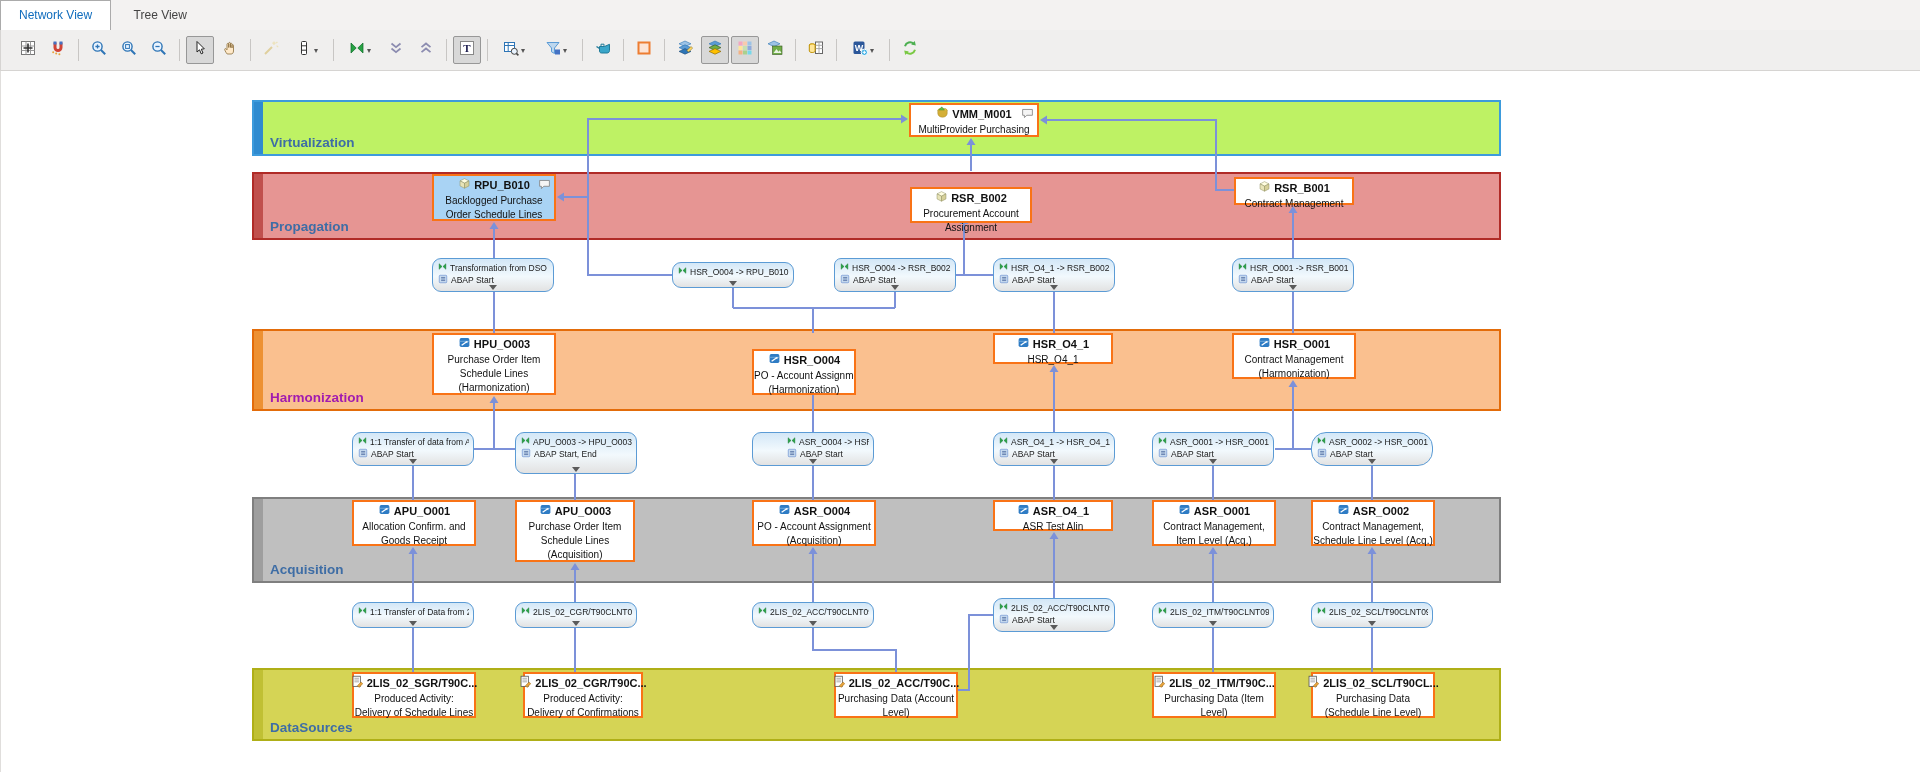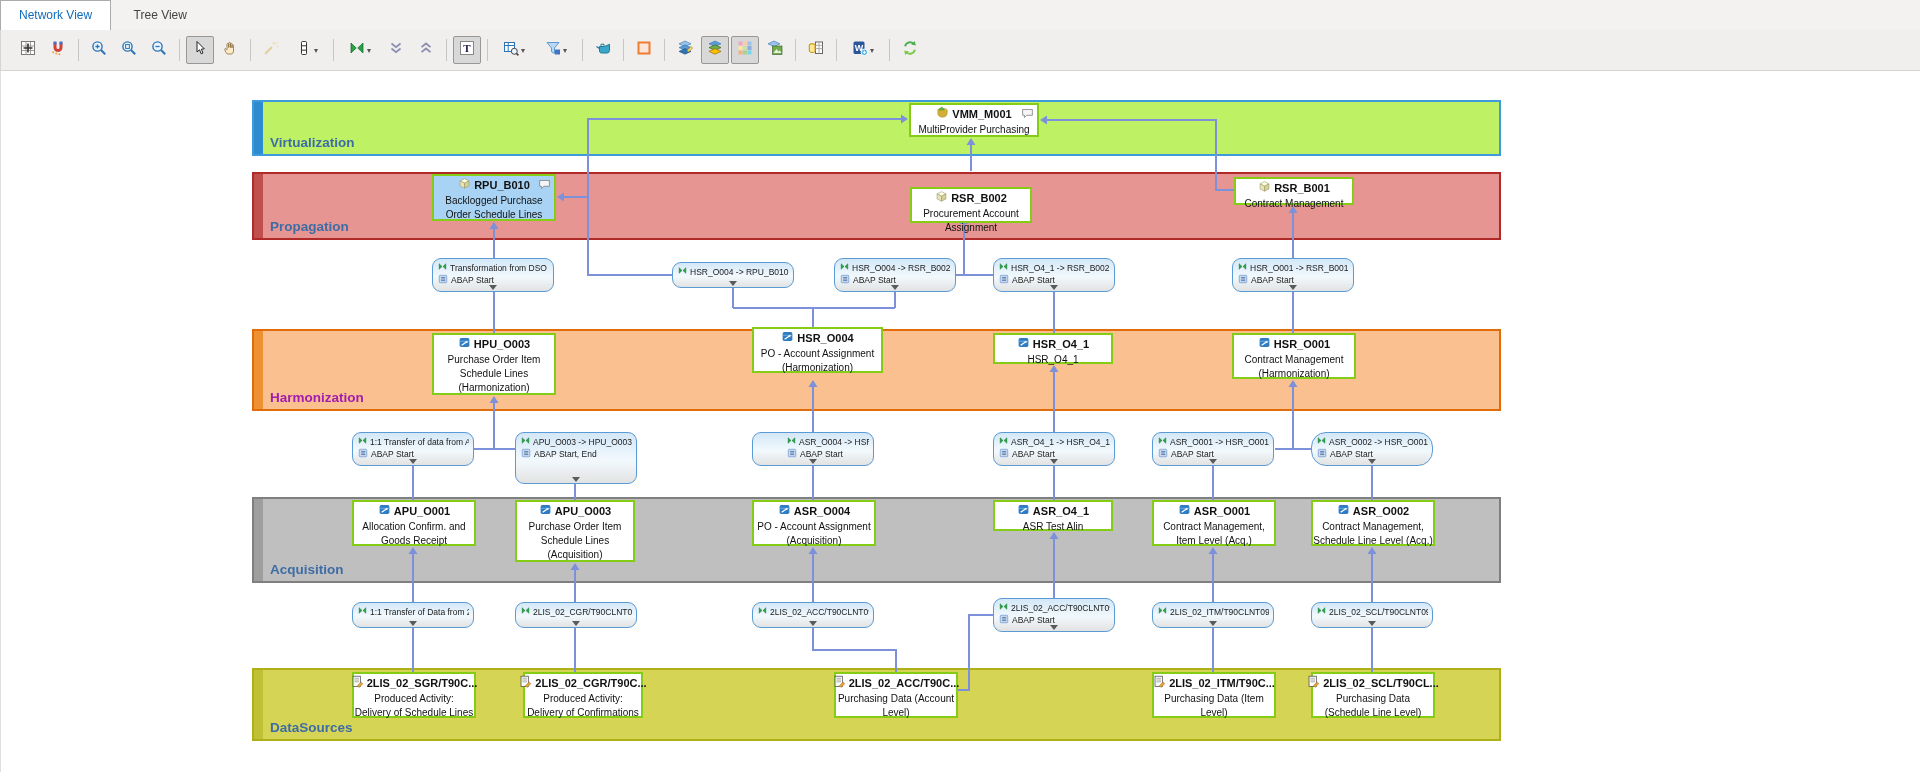--- a/index.html
+++ b/index.html
@@ -16,21 +16,21 @@
   .tbtn.disabled{opacity:.40;}
   .tbtn .caret{font-size:8px;color:#555;margin-left:2px;}
   .tsep{width:1px;height:22px;background:#c8c6c4;margin:0 5px;}
   
   .canvas{position:absolute;left:0;top:71px;width:1920px;height:701px;background:#fff;border-left:1px solid #e0dedc;}
   .lane{position:absolute;box-sizing:border-box;}
   .lane .strip{position:absolute;left:0;top:0;bottom:0;width:9px;}
   .lane .lane-label{position:absolute;left:16px;bottom:4px;font-size:13.5px;font-weight:bold;color:#3e6da5;}
   svg.wires{position:absolute;left:0;top:0;}
   
-  .ip{position:absolute;box-sizing:border-box;border:2px solid #84cc16;background:#fff;text-align:center;font-size:10px;line-height:14px;color:#111;padding-top:1px;}
+  .ip{position:absolute;box-sizing:border-box;border:2px solid #f97316;background:#fff;text-align:center;font-size:10px;line-height:14px;color:#111;padding-top:1px;}
   .ip.selected{background:#a9d3f4;}
   .ip .trow{display:flex;align-items:center;justify-content:center;gap:3px;font-size:11px;font-weight:bold;line-height:15px;white-space:nowrap;}
   .ip .comment{position:absolute;right:3px;top:2px;}
   .ip .dline{white-space:nowrap;overflow:hidden;}
   
   .tr{position:absolute;box-sizing:border-box;border:1.5px solid #5b9bd5;border-radius:9px;background:linear-gradient(180deg,#d3e7f7 0%,#f2f9fd 55%,#e2e2e2 100%);font-size:8.5px;color:#1a1a1a;padding:3px 4px 0 5px;}
   .tr .row{display:flex;align-items:center;gap:3px;white-space:nowrap;overflow:hidden;line-height:11px;}
   .tr .caret-down{position:absolute;left:50%;bottom:1px;margin-left:-4px;width:0;height:0;border-left:4px solid transparent;border-right:4px solid transparent;border-top:5px solid #5a5a5a;}
 </style>
 </head>
@@ -365,21 +365,21 @@
               <path d="M2 6.5h12" stroke="#7db4e0" fill="none"></path>
               <path d="M4.5 11.5L10.8 7" stroke="#fff" stroke-width="1.6" fill="none"></path>
               <polygon points="12,6.2 9,6.7 11.4,9" fill="#fff"></polygon>
             </svg></span>
           <span>HPU_O003</span>
         </div>
         <div class="dline">Purchase Order Item</div>
         <div class="dline">Schedule Lines</div>
         <div class="dline">(Harmonization)</div>
       </div>
-      <div class="ip" style="left: 751px; top: 256px; width: 131px; height: 46px;">
+      <div class="ip" style="left: 751px; top: 278px; width: 104px; height: 46px;">
         <div class="trow">
           <span><svg width="13" height="13" viewBox="0 0 16 16">
               <rect x="2" y="2.5" width="12" height="11" rx="2" fill="#2f7cc4"></rect>
               <path d="M2 6.5h12" stroke="#7db4e0" fill="none"></path>
               <path d="M4.5 11.5L10.8 7" stroke="#fff" stroke-width="1.6" fill="none"></path>
               <polygon points="12,6.2 9,6.7 11.4,9" fill="#fff"></polygon>
             </svg></span>
           <span>HSR_O004</span>
         </div>
         <div class="dline">PO - Account Assignment</div>
@@ -568,21 +568,21 @@
       <div class="tr" style="left: 671px; top: 191px; width: 122px; height: 26px;">
         <div class="row">
           <span><svg width="9" height="9" viewBox="0 0 16 16">
               <polygon points="2,3 7.2,8 2,13" fill="#27a244" stroke="#0c6b27" stroke-width=".7"></polygon>
               <polygon points="14,3 8.8,8 14,13" fill="#27a244" stroke="#0c6b27" stroke-width=".7"></polygon>
             </svg></span>
           <span>HSR_O004 -&gt; RPU_B010</span>
         </div>
         <span class="caret-down"></span>
       </div>
-      <div class="tr" style="left: 833px; top: 187px; width: 122px; height: 34px;">
+      <div class="tr" style="left: 833px; top: 187px; width: 122px; height: 34px; border-radius: 7px;">
         <div class="row">
           <span><svg width="9" height="9" viewBox="0 0 16 16">
               <polygon points="2,3 7.2,8 2,13" fill="#27a244" stroke="#0c6b27" stroke-width=".7"></polygon>
               <polygon points="14,3 8.8,8 14,13" fill="#27a244" stroke="#0c6b27" stroke-width=".7"></polygon>
             </svg></span>
           <span>HSR_O004 -&gt; RSR_B002</span>
         </div>
         <div class="row">
           <span><svg width="10" height="10" viewBox="0 0 16 16">
               <rect x="2" y="2" width="12" height="12" rx="1.5" fill="#c9dcf0" stroke="#4472c4" stroke-width=".8"></rect>
@@ -636,21 +636,21 @@
         </div>
         <div class="row">
           <span><svg width="10" height="10" viewBox="0 0 16 16">
               <rect x="2" y="2" width="12" height="12" rx="1.5" fill="#c9dcf0" stroke="#4472c4" stroke-width=".8"></rect>
               <path d="M5 5.5h6.5M5 8h6.5M5 10.5h6.5" stroke="#2e4e8c" fill="none"></path>
             </svg></span>
           <span>ABAP Start</span>
         </div>
         <span class="caret-down"></span>
       </div>
-      <div class="tr" style="left: 514px; top: 361px; width: 122px; height: 52px;">
+      <div class="tr" style="left: 514px; top: 361px; width: 122px; height: 42px;">
         <div class="row">
           <span><svg width="9" height="9" viewBox="0 0 16 16">
               <polygon points="2,3 7.2,8 2,13" fill="#27a244" stroke="#0c6b27" stroke-width=".7"></polygon>
               <polygon points="14,3 8.8,8 14,13" fill="#27a244" stroke="#0c6b27" stroke-width=".7"></polygon>
             </svg></span>
           <span>APU_O003 -&gt; HPU_O003</span>
         </div>
         <div class="row">
           <span><svg width="10" height="10" viewBox="0 0 16 16">
               <rect x="2" y="2" width="12" height="12" rx="1.5" fill="#c9dcf0" stroke="#4472c4" stroke-width=".8"></rect>

